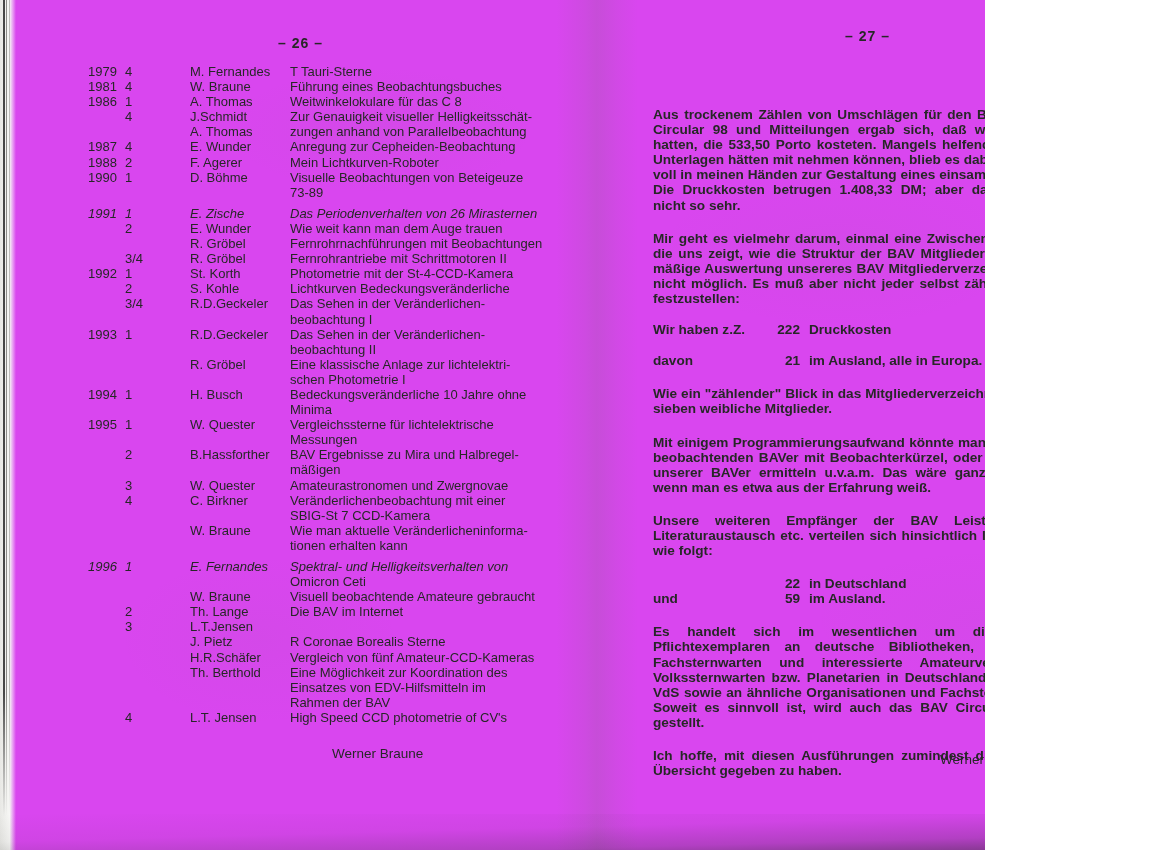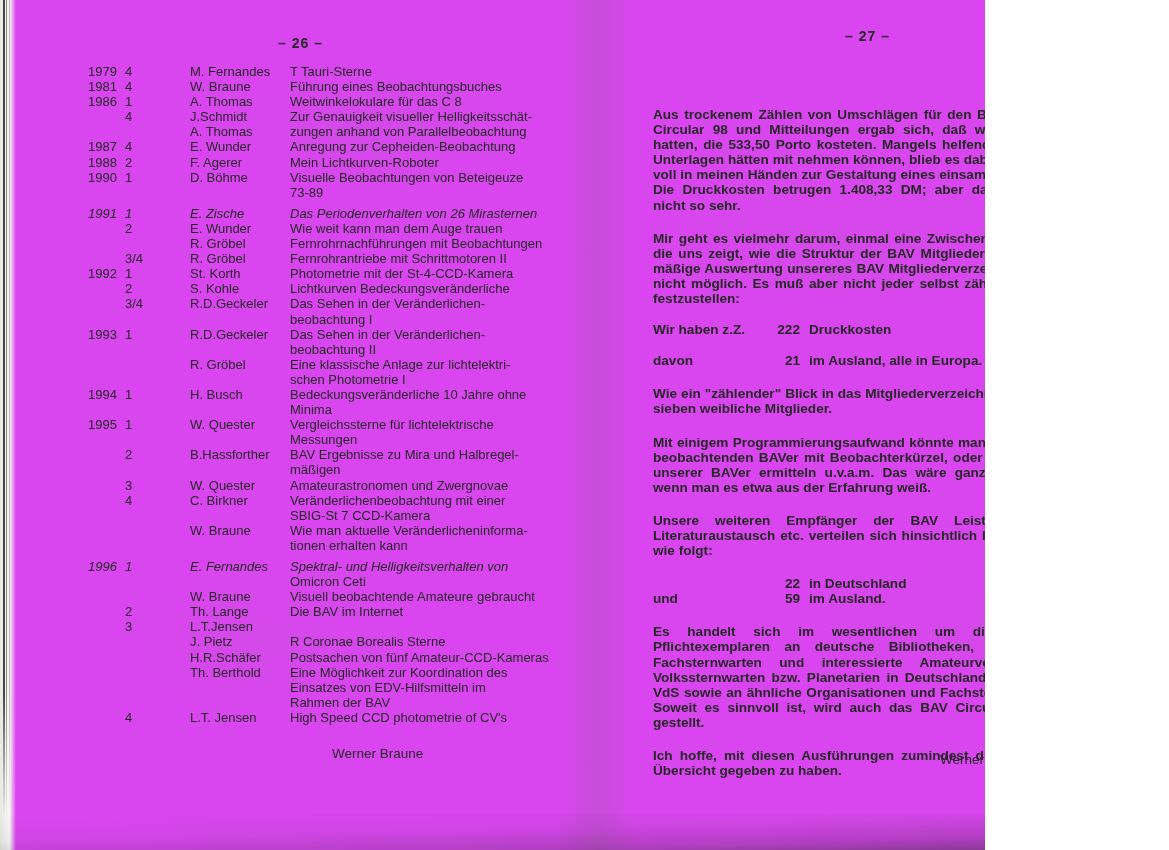--- a/index.html
+++ b/index.html
@@ -312,21 +312,21 @@
       <div class="toc-row">
         <span class="cell cell-year"></span>
         <span class="cell cell-issue"></span>
         <span class="cell cell-author">J. Pietz</span>
         <span class="cell cell-title">R Coronae Borealis Sterne</span>
       </div>
       <div class="toc-row">
         <span class="cell cell-year"></span>
         <span class="cell cell-issue"></span>
         <span class="cell cell-author">H.R.Schäfer</span>
-        <span class="cell cell-title">Postsachen von fünf Amateur-CCD-Kameras</span>
+        <span class="cell cell-title">Vergleich von fünf Amateur-CCD-Kameras</span>
       </div>
       <div class="toc-row">
         <span class="cell cell-year"></span>
         <span class="cell cell-issue"></span>
         <span class="cell cell-author">Th. Berthold</span>
         <span class="cell cell-title">Eine Möglichkeit zur Koordination des</span>
       </div>
       <div class="toc-row">
         <span class="cell cell-year"></span>
         <span class="cell cell-issue"></span>

